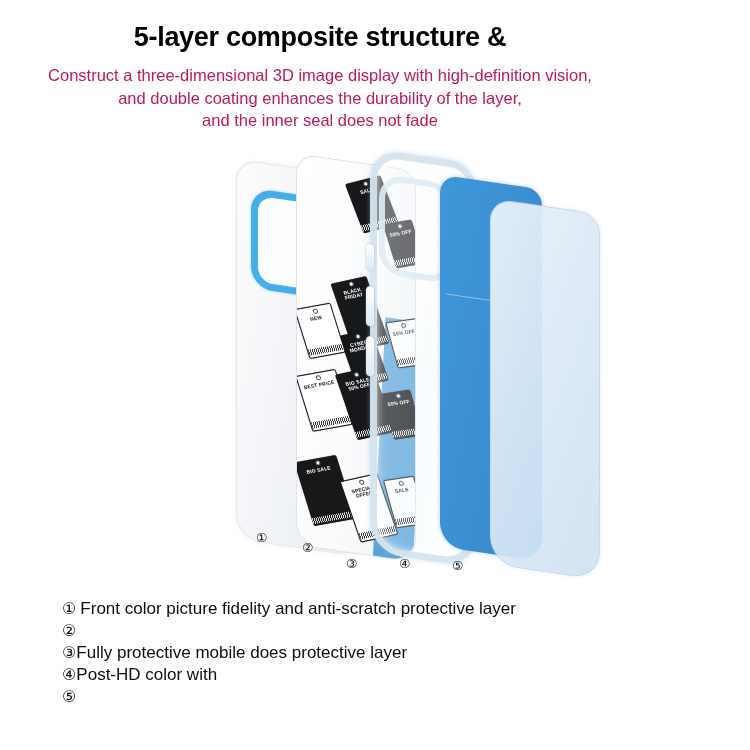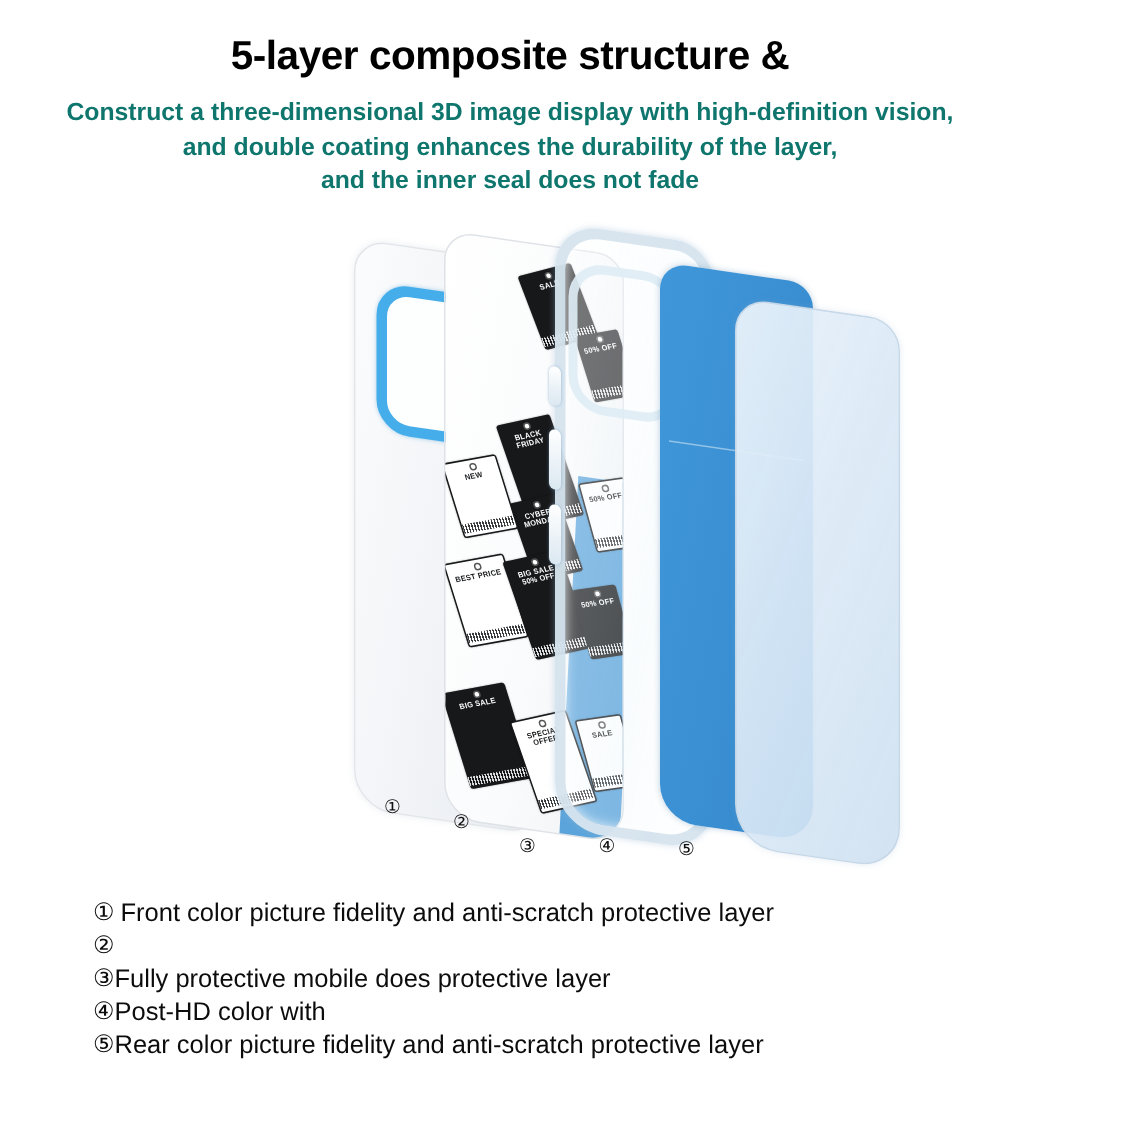--- a/index.html
+++ b/index.html
@@ -6,32 +6,32 @@
   body{
     width:750px;height:750px;
     background:#ffffff;
     font-family:"Liberation Sans","DejaVu Sans",sans-serif;
     color:#111;
     overflow:hidden;
     position:relative;
   }
 
   
-  #header{position:absolute;top:0;left:0;width:640px;text-align:center;padding-left:20px;}
+  #header{position:absolute;top:0;left:0;width:640px;text-align:center;}
   #title{
     margin:0;padding-top:20px;
     font-size:27px;line-height:1.30;
     font-weight:bold;letter-spacing:-0.3px;
     color:#000;
   }
   #title .tline{display:block;}
   #subtitle{
     margin:0;padding-top:9px;
     font-size:16.5px;line-height:1.36;
-    font-weight:bold;color:#0f766e;
+    font-weight:normal;color:#be185d;
   }
   #subtitle .sline{display:block;}
 
   
   #diagram{
     position:absolute;left:0;top:160px;
     width:750px;height:430px;
   }
   .layer{position:absolute;}
 
@@ -293,15 +293,14 @@
     <div class="legend-row">
       <span class="legend-num">③</span>
       <span class="legend-text">Fully protective mobile does protective layer</span>
     </div>
     <div class="legend-row">
       <span class="legend-num">④</span>
       <span class="legend-text">Post-HD color with</span>
     </div>
     <div class="legend-row">
       <span class="legend-num">⑤</span>
-      <span class="legend-text">Rear color picture fidelity and anti-scratch protective layer</span>
     </div>
   </div>
 
 </body></html>

